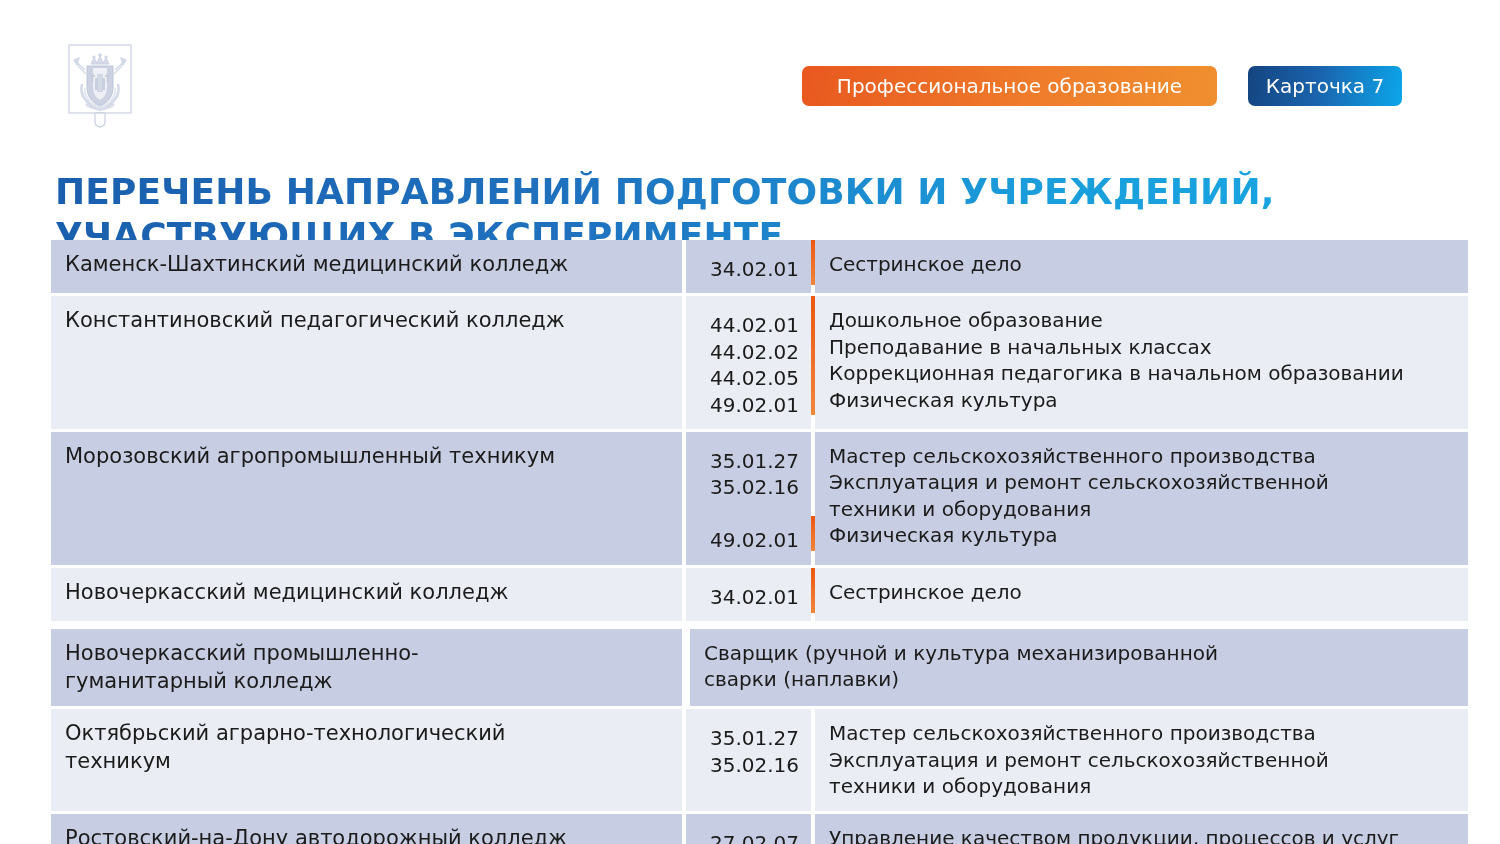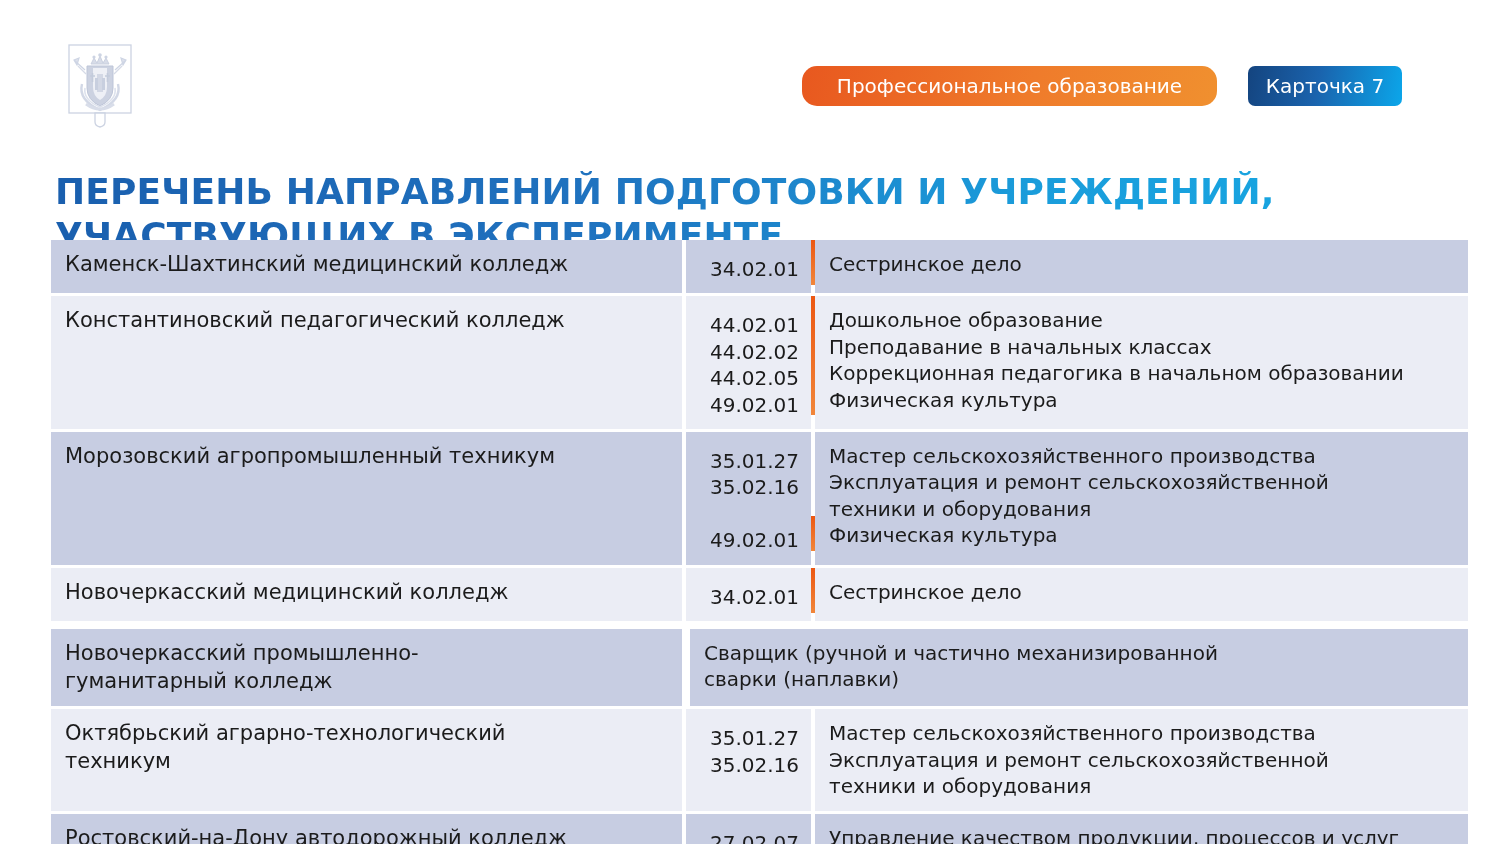--- a/index.html
+++ b/index.html
@@ -47,21 +47,21 @@
     font-weight: 400;
     white-space: pre-line;
   }
 
   .badge-prof {
     position: absolute;
     left: 802px;
     top: 66px;
     width: 415px;
     height: 40px;
-    border-radius: 15px;
+    border-radius: 7px;
     background: linear-gradient(105deg, #e8581f 0%, #ef7b2b 55%, #f0902f 100%);
     color: #ffffff;
     font-size: 20px;
     display: flex;
     align-items: center;
     justify-content: center;
     box-sizing: border-box;
   }
   .badge-card {
     position: absolute;
@@ -254,21 +254,21 @@
       <div class="rule-wrap">
         <div class="orange" style="top: 0px; height: 45px;"></div>
       </div>
       <div class="cell-spec">Сестринское дело</div>
     </div>
     <div class="row shade-dark" style="min-height: 72px; margin-top: 8px;">
       <div class="cell-org">Новочеркасский промышленно-
 гуманитарный колледж</div>
       <div class="col-gap"></div>
       <div class="rule-wrap"></div>
-      <div class="cell-spec">Сварщик (ручной и частично механизированной
+      <div class="cell-spec">Сварщик (ручной и культура механизированной
 сварки (наплавки)</div>
     </div>
     <div class="row shade-light" style="min-height: 92px;">
       <div class="cell-org">Октябрьский аграрно-технологический
 техникум</div>
       <div class="col-gap"></div>
       <div class="cell-codes">35.01.27
 35.02.16</div>
       <div class="rule-wrap"></div>
       <div class="cell-spec">Мастер сельскохозяйственного производства

